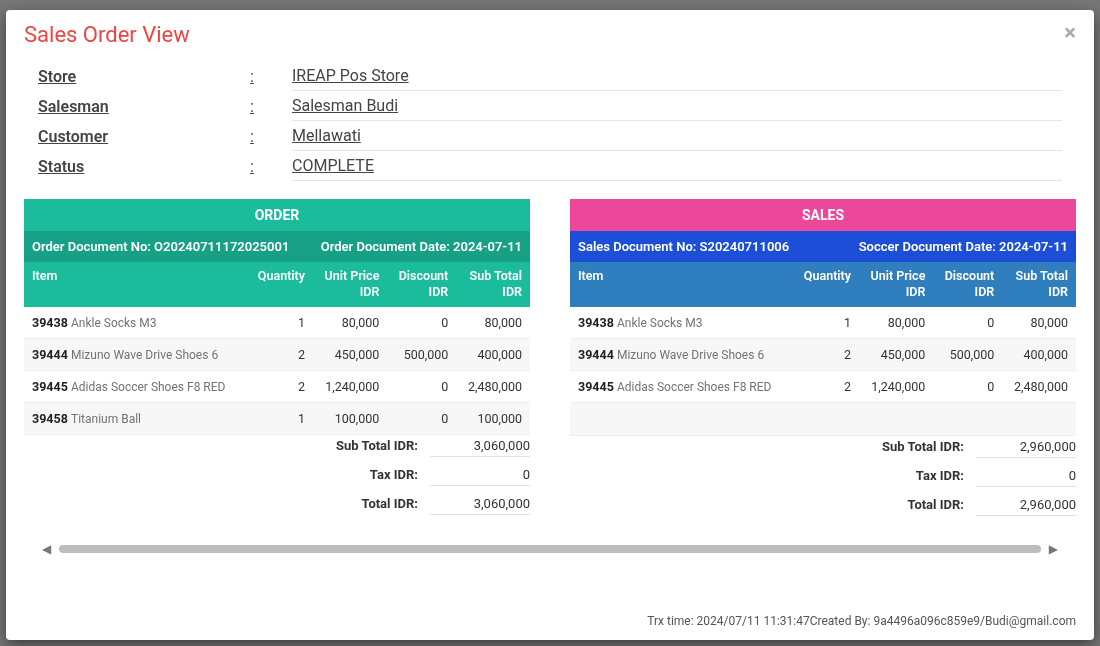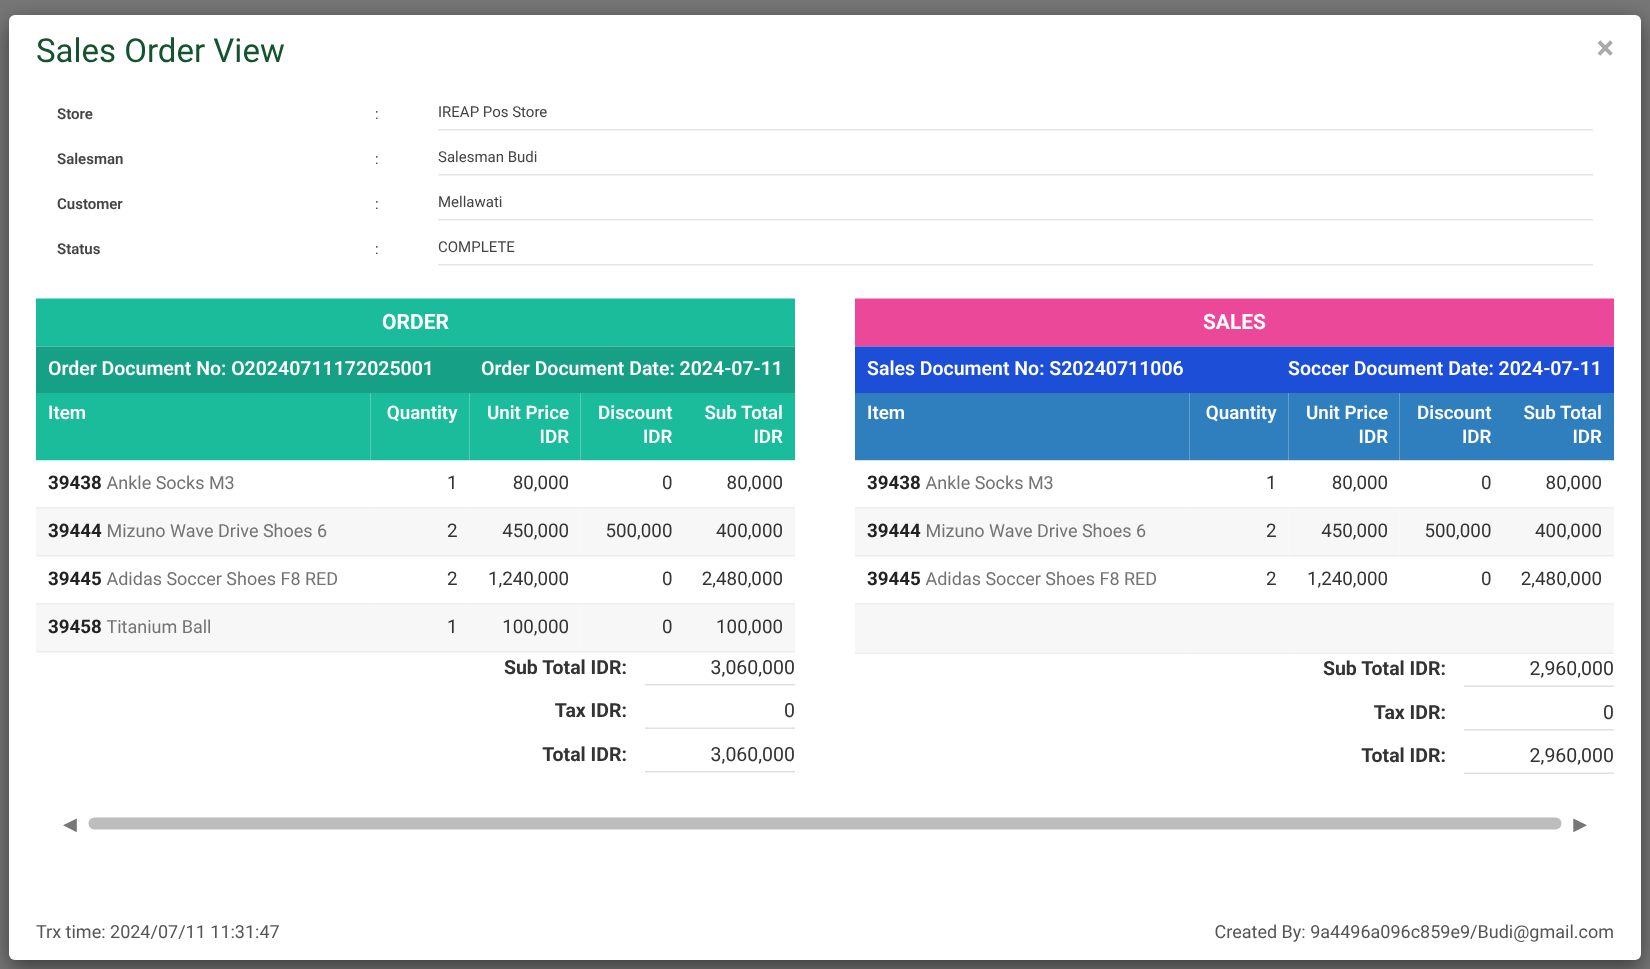--- a/index.html
+++ b/index.html
@@ -28,42 +28,43 @@
   }
   .modal-header {
     padding: 12px 18px 4px 18px;
     display: flex;
     justify-content: space-between;
     align-items: flex-start;
   }
   .modal-title {
     font-size: 22px;
     font-weight: 400;
-    color: #14532d;
+    color: #ef4444;
     text-align: right;
   }
   .close-btn {
     font-size: 22px;
     color: #aaa;
     cursor: pointer;
     line-height: 1;
     font-weight: 700;
   }
   .modal-body {
     padding: 10px 18px 0 18px;
     flex: 1;
     overflow-y: auto;
   }
   .info-block { padding: 0 14px 10px 14px; }
   .info-row {
     display: flex;
     align-items: center;
-    font-size: 10px;
+    font-size: 16px;
     color: #444;
     min-height: 30px;
+    text-decoration: underline;
   }
   .info-label { width: 212px; font-weight: 600; }
   .info-colon { width: 42px; text-align: left; }
   .info-value {
     flex: 1;
     border-bottom: 1px solid #e5e5e5;
     padding: 5px 0;
   }
   .two-col {
     display: flex;
@@ -159,21 +160,21 @@
   }
   .scroll-track {
     flex: 1;
     height: 8px;
     background: #bdbdbd;
     border-radius: 4px;
     margin: 0 8px;
   }
   .modal-footer {
     display: flex;
-    justify-content: space-between;
+    justify-content: flex-end;
     align-items: center;
     padding: 10px 18px 12px 18px;
     font-size: 12px;
     color: #555;
   }
 </style>
 </head>
 <body>
 
 <div class="modal">

